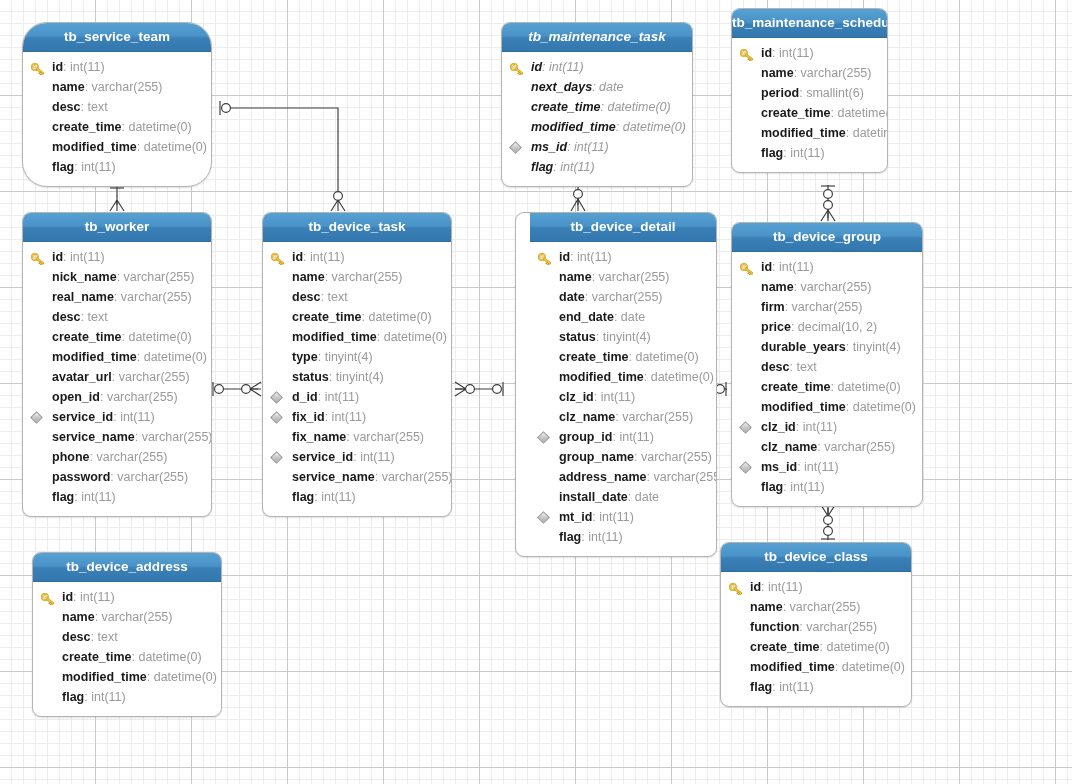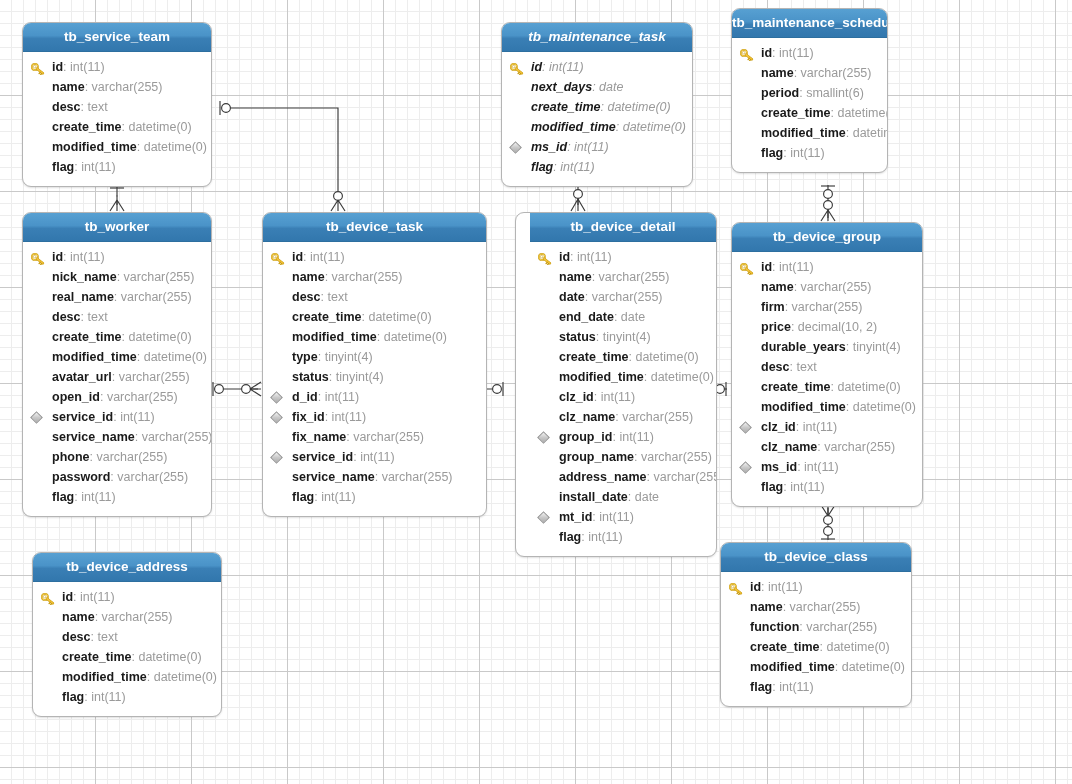--- a/index.html
+++ b/index.html
@@ -170,21 +170,21 @@
   <g>
     <path class="ln" d="M 828 508 L 828 540"></path>
     <path class="mk" d="M 828 516 L 821 505 M 828 516 L 828 505 M 828 516 L 835 505"></path>
     <circle class="mkf" cx="828" cy="520" r="4.4"></circle>
     <circle class="mkf" cx="828" cy="531" r="4.4"></circle>
     <path class="mk" d="M 821 539 L 835 539"></path>
   </g>
 </svg>
 
 <div id="entities">
-    <div class="entity" style="left: 22px; top: 22px; width: 190px;">
+    <div class="entity" style="left: 22px; top: 22px; width: 190px; border-radius: 25px;">
     <div class="entity-header">tb_service_team</div>
     <div class="entity-body">
         <div class="col"><span class="ico-key"><svg viewBox="0 0 16 14" width="14" height="12">
               <circle cx="4.4" cy="4.6" r="3.6" fill="none" stroke="#c79a10" stroke-width="1.9"></circle>
               <circle cx="4.4" cy="4.6" r="3.6" fill="none" stroke="#f7cf4e" stroke-width="1.1"></circle>
               <circle cx="4.1" cy="4.3" r="1.5" fill="#ffffff" stroke="#c79a10" stroke-width="0.7"></circle>
               <path d="M6.8 6.6 L13.6 12.0" stroke="#c79a10" stroke-width="3.0" stroke-linecap="round"></path>
               <path d="M6.8 6.6 L13.6 12.0" stroke="#f5c43b" stroke-width="1.8" stroke-linecap="round"></path>
               <path d="M10.6 10.9 L9.3 12.3" stroke="#c79a10" stroke-width="1.6" stroke-linecap="round"></path>
               <path d="M12.3 12.2 L11.2 13.4" stroke="#c79a10" stroke-width="1.6" stroke-linecap="round"></path>
@@ -253,21 +253,21 @@
         <div class="col"><span class="cname">modified_time</span><span class="ctype">: </span><span class="ctype">datetime(0)</span></div>
         <div class="col"><span class="cname">avatar_url</span><span class="ctype">: </span><span class="ctype">varchar(255)</span></div>
         <div class="col"><span class="cname">open_id</span><span class="ctype">: </span><span class="ctype">varchar(255)</span></div>
         <div class="col"><span class="ico-dia"></span><span class="cname">service_id</span><span class="ctype">: </span><span class="ctype">int(11)</span></div>
         <div class="col"><span class="cname">service_name</span><span class="ctype">: </span><span class="ctype">varchar(255)</span></div>
         <div class="col"><span class="cname">phone</span><span class="ctype">: </span><span class="ctype">varchar(255)</span></div>
         <div class="col"><span class="cname">password</span><span class="ctype">: </span><span class="ctype">varchar(255)</span></div>
         <div class="col"><span class="cname">flag</span><span class="ctype">: </span><span class="ctype">int(11)</span></div>
       </div>
   </div>
-    <div class="entity" style="left: 262px; top: 212px; width: 225px;">
+    <div class="entity" style="left: 262px; top: 212px; width: 190px;">
     <div class="entity-header">tb_device_task</div>
     <div class="entity-body">
         <div class="col"><span class="ico-key"><svg viewBox="0 0 16 14" width="14" height="12">
               <circle cx="4.4" cy="4.6" r="3.6" fill="none" stroke="#c79a10" stroke-width="1.9"></circle>
               <circle cx="4.4" cy="4.6" r="3.6" fill="none" stroke="#f7cf4e" stroke-width="1.1"></circle>
               <circle cx="4.1" cy="4.3" r="1.5" fill="#ffffff" stroke="#c79a10" stroke-width="0.7"></circle>
               <path d="M6.8 6.6 L13.6 12.0" stroke="#c79a10" stroke-width="3.0" stroke-linecap="round"></path>
               <path d="M6.8 6.6 L13.6 12.0" stroke="#f5c43b" stroke-width="1.8" stroke-linecap="round"></path>
               <path d="M10.6 10.9 L9.3 12.3" stroke="#c79a10" stroke-width="1.6" stroke-linecap="round"></path>
               <path d="M12.3 12.2 L11.2 13.4" stroke="#c79a10" stroke-width="1.6" stroke-linecap="round"></path>

